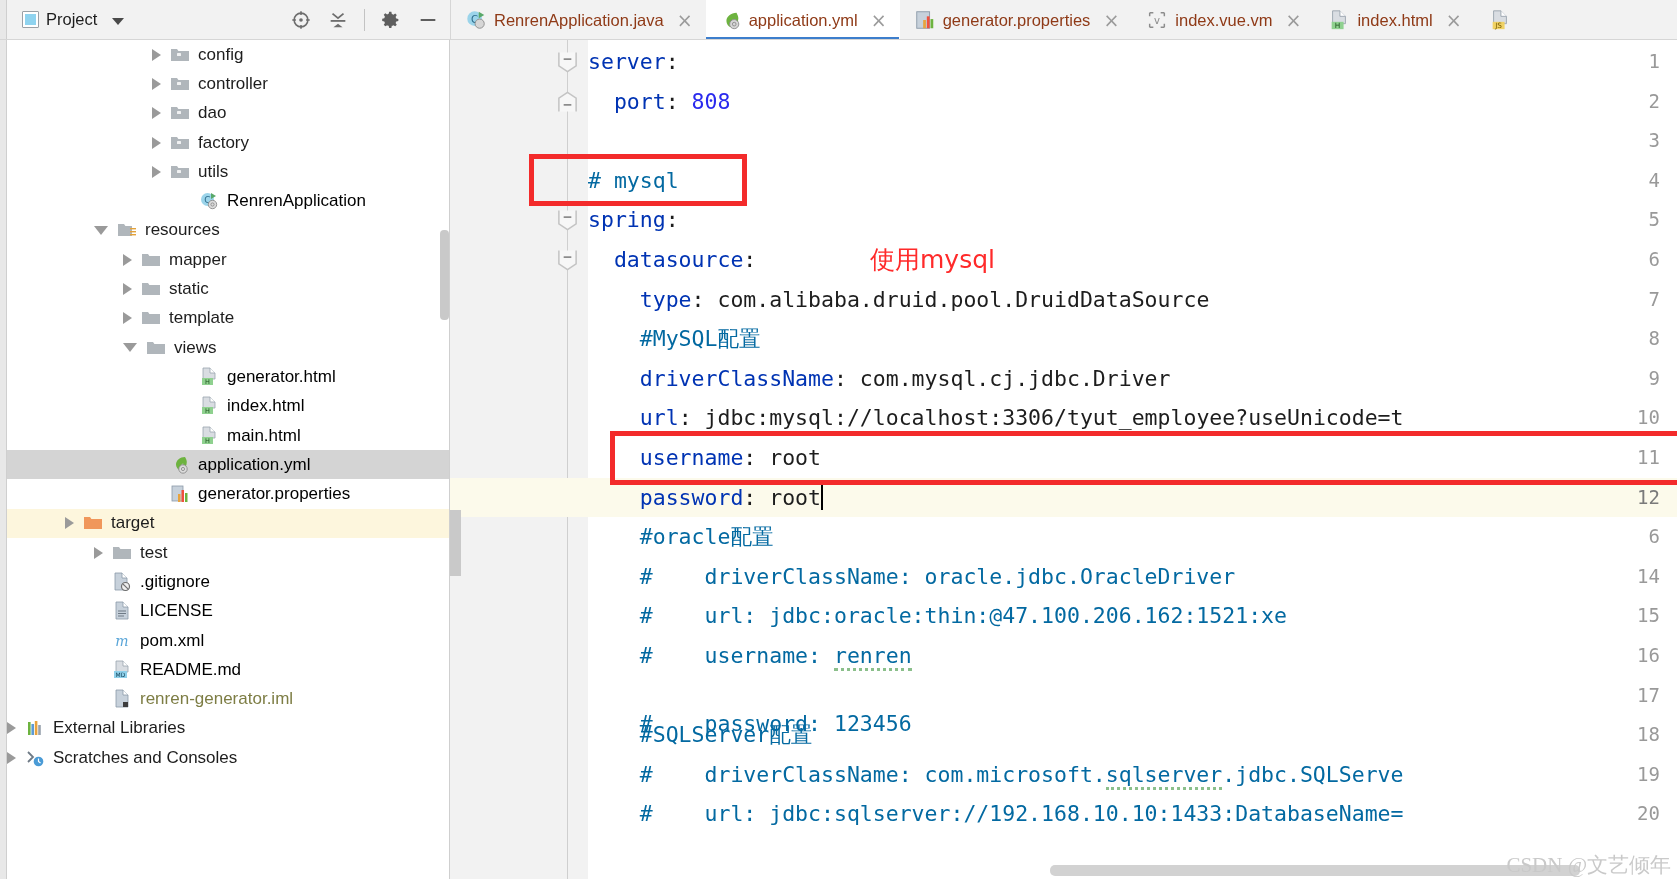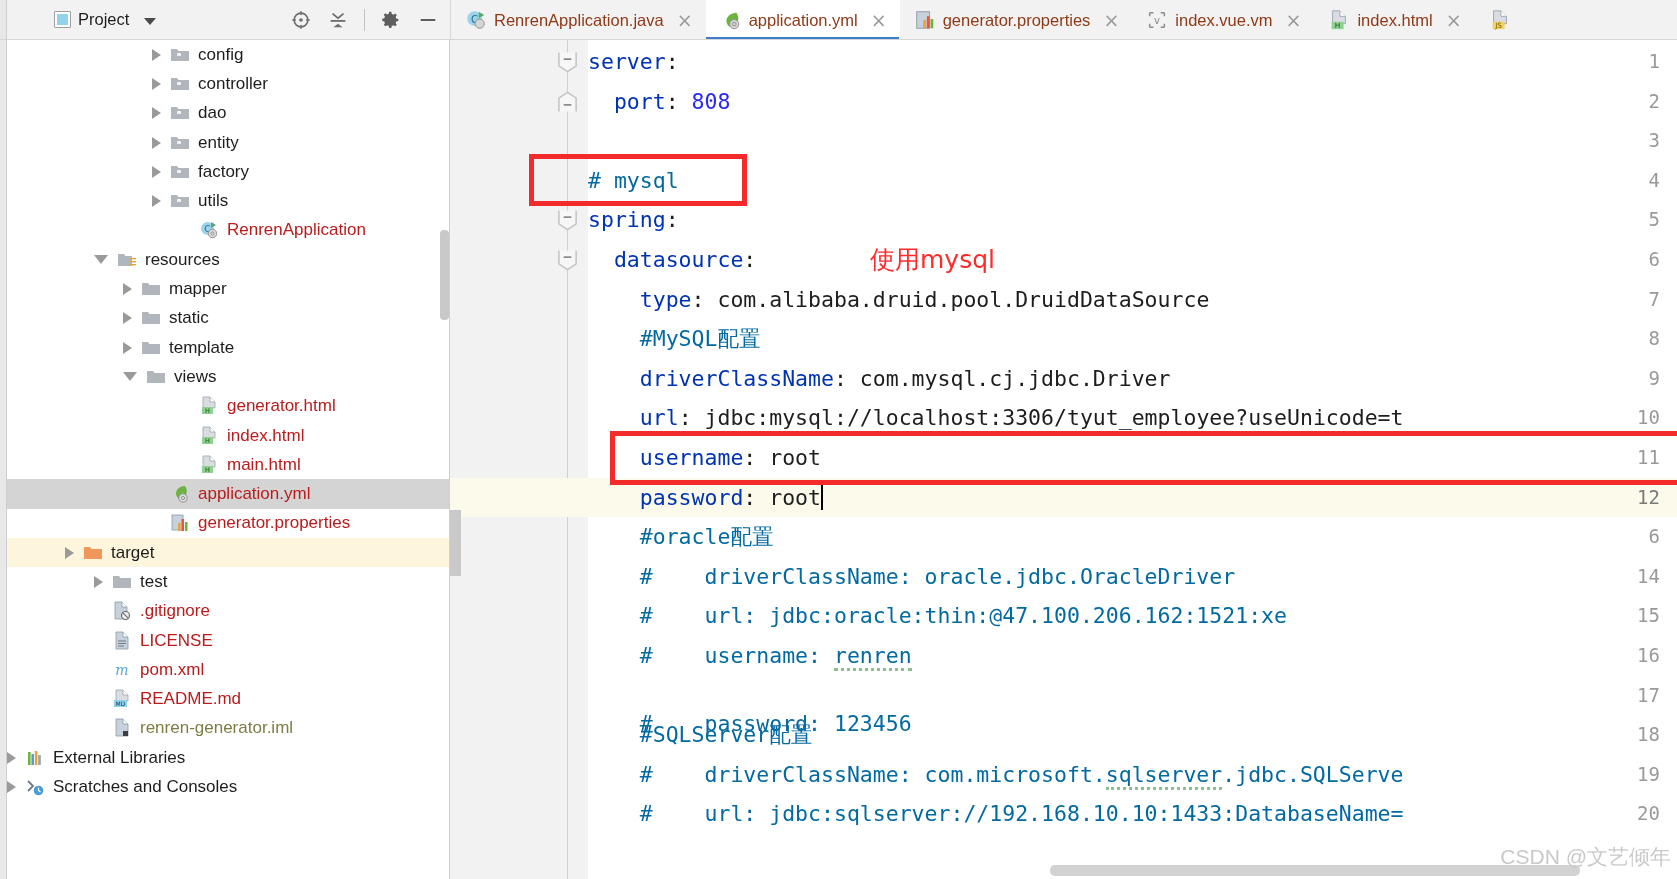--- a/index.html
+++ b/index.html
@@ -14,21 +14,20 @@
   
   .top-row { display: flex; height: 40px; flex: 0 0 40px; background: #f2f2f2; }
 
   
   .tw-header {
     width: 450px; flex: 0 0 450px;
     display: flex; align-items: center;
     background: #f2f2f2;
     border-bottom: 1px solid #d6d6d6;
     position: relative;
-    padding-left: 32px;
   }
   .tw-leftstripe { position:absolute; left:0; top:0; bottom:0; width:7px; background:#e8e8e8; border-right:1px solid #cfcfcf; }
   .tw-title-wrap { display:flex; align-items:center; gap:7px; margin-left:22px; }
   .proj-icon {
     width:17px; height:17px; border:1.5px solid #9aa0a6; background:#fff;
     display:flex; align-items:center; justify-content:center; border-radius:1px;
   }
   .proj-icon i { display:block; width:11px; height:11px; background:#8fd3ef; }
   .tw-title { font-size:16.5px; color:#1d1d1d; }
   .caret-down {
@@ -77,21 +76,21 @@
   .arrow {
     width:0;height:0;border-top:6px solid transparent;border-bottom:6px solid transparent;
     border-left:9px solid #9a9a9a; flex:0 0 9px;
   }
   .arrow.open {
     border-left:7px solid transparent;border-right:7px solid transparent;
     border-top:9px solid #9a9a9a; border-bottom:0; width:0;height:0; flex:0 0 14px;
   }
   .arrow-sp { width:9px; flex:0 0 9px; }
   .lbl { margin-left:8px; }
-  .lbl.orange { color:#b91c1c; }
+  .lbl.orange { color:#000000; }
   .lbl.olive { color:#7d7d44; }
   .ti { width:20px; height:20px; flex:0 0 20px; margin-left:9px; }
 
   
   .editor { flex:1; position:relative; background:#ffffff; overflow:hidden; }
   .gutter {
     position:absolute; left:0; top:0; bottom:0; width:96px; background:#f2f2f2;
     border-right:0;
   }
   .gutter-fold { position:absolute; left:96px; top:0; bottom:0; width:42px; background:#f2f2f2; }
@@ -131,22 +130,22 @@
     position:absolute; left:600px; width:530px; bottom:3px; height:11px;
     background:#d2d2d2; border-radius:5px;
   }
   .vscroll-tree {
     position:absolute; right:0; top:190px; width:9px; height:90px; background:#c9c9c9; border-radius:4px;
   }
   .vscroll-ed {
     position:absolute; left:0; top:470px; width:11px; height:66px; background:#c9c9c9;
   }
   .watermark {
-    position:absolute; right:6px; bottom:8px; color:#c9c9c9; font-size:21px;
-    font-family:Liberation Sans, sans-serif; white-space:nowrap;
+    position:absolute; right:6px; bottom:0; color:#c9c9c9; font-size:21px;
+    font-family:Liberation Serif, serif; white-space:nowrap;
   }
 </style>
 </head>
 <body>
 
 <div id="app">
 
   <div class="top-row">
 
     <div class="tw-header">
@@ -270,29 +269,20 @@
             <span class="lbl">controller</span>
           </div>
           <div class="row">
             <span style="display: inline-block; flex: 0 0 auto; width: 145px;"></span>
             <span class="arrow"></span>
             <span class="ti"><svg viewBox="0 0 20 20">
                 <path d="M1 4h6l1.4 2H19v10H1z" fill="#b0b6bb"></path>
                 <rect x="7" y="8" width="4" height="3" rx="0.6" fill="#f0f1f2"></rect>
               </svg></span>
             <span class="lbl">dao</span>
-          </div>
-          <div class="row">
-            <span style="display: inline-block; flex: 0 0 auto; width: 145px;"></span>
-            <span class="arrow"></span>
-            <span class="ti"><svg viewBox="0 0 20 20">
-                <path d="M1 4h6l1.4 2H19v10H1z" fill="#b0b6bb"></path>
-                <rect x="7" y="8" width="4" height="3" rx="0.6" fill="#f0f1f2"></rect>
-              </svg></span>
-            <span class="lbl">entity</span>
           </div>
           <div class="row">
             <span style="display: inline-block; flex: 0 0 auto; width: 145px;"></span>
             <span class="arrow"></span>
             <span class="ti"><svg viewBox="0 0 20 20">
                 <path d="M1 4h6l1.4 2H19v10H1z" fill="#b0b6bb"></path>
                 <rect x="7" y="8" width="4" height="3" rx="0.6" fill="#f0f1f2"></rect>
               </svg></span>
             <span class="lbl">factory</span>
           </div>

